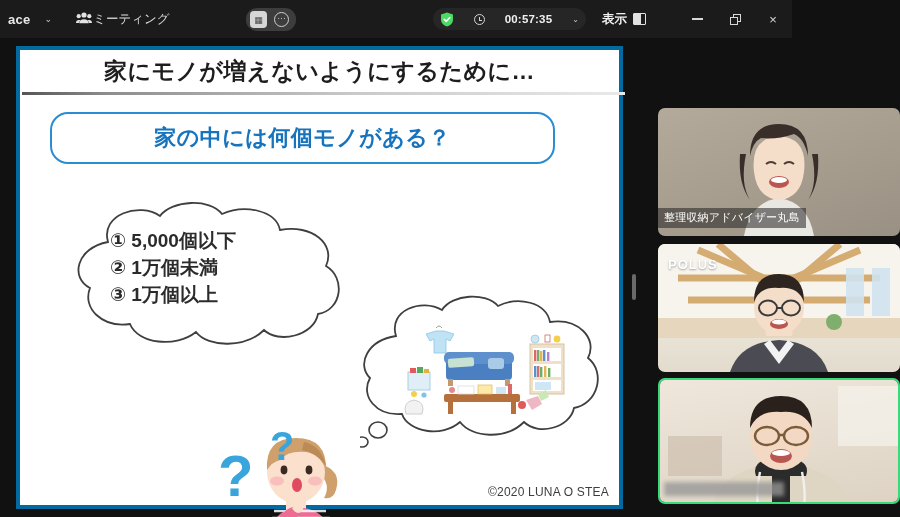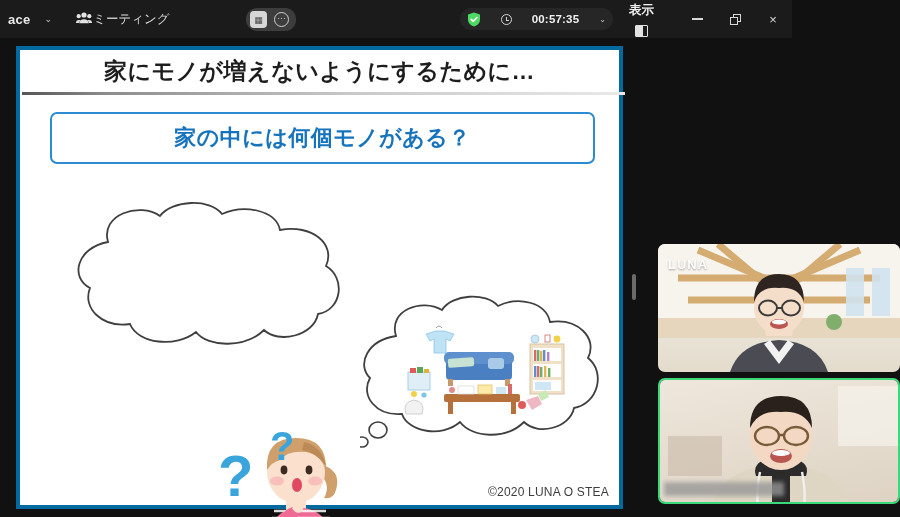--- a/index.html
+++ b/index.html
@@ -57,21 +57,21 @@
   }
   .shield {
     width: 14px; height: 15px; position: relative;
   }
   .timer-clock { width: 11px; height: 11px; border: 1.4px solid #d5d5d5; border-radius: 50%; position: relative; }
   .timer-clock::before { content:""; position:absolute; left:4px; top:2px; width:1.3px; height:4px; background:#d5d5d5; }
   .timer-clock::after { content:""; position:absolute; left:4.5px; top:5px; width:3.2px; height:1.3px; background:#d5d5d5; }
   .timer-text { color: #f0f0f0; font-size: 11.5px; font-weight: 700; letter-spacing: .2px; }
   .timer-caret { color: #cacaca; font-size: 8px; }
 
-  .view-group { display: flex; align-items: center; gap: 6px; margin-right: 24px; flex-direction: column; }
+  .view-group { display: flex; align-items: center; gap: 6px; margin-right: 32px; }
   .view-label { color: #efefef; font-size: 12.5px; font-weight: 700; }
   .layout-icon {
     width: 13px; height: 12px; border: 1.4px solid #e2e2e2; border-radius: 1px;
     display:flex; overflow:hidden;
   }
   .layout-icon .l { width: 55%; background: #e2e2e2; }
   .layout-icon .r { width: 45%; background: transparent; border-left: 1.3px solid #e2e2e2; }
 
   .wc { width: 38px; height: 38px; display:flex; align-items:center; justify-content:center; }
   .wc-min { width: 11px; height: 1.6px; background: #d8d8d8; }
@@ -94,22 +94,22 @@
   .slide-title {
     position:absolute; left:0; top:6px; width:100%;
     text-align:center; color:#1d1d1d; font-size:23px; font-weight:700;
     letter-spacing:.5px;
   }
   .title-rule {
     position:absolute; left:2px; top:42px; width:603px; height:3px;
     background: linear-gradient(to right, #555 0%, #8d8d8d 14%, #c9c9c9 55%, #e9e9e9 100%);
   }
   .q-box {
-    position:absolute; left:30px; top:62px; width:545px; height:52px;
-    border: 2.2px solid #2b8cd4; border-radius: 7px;
+    position:absolute; left:30px; top:62px; width:505px; height:52px;
+    border: 2.2px solid #2b8cd4; border-radius: 18px;
     display:flex; align-items:center; justify-content:center;
   }
   .q-box-text { color:#1673bd; font-size:22px; font-weight:700; letter-spacing:.5px; }
 
   
   .bubble-list { position:absolute; left:48px; top:152px; width:300px; height:148px; }
   .bubble-list svg { position:absolute; left:0; top:0; }
   .list-text {
     position:absolute; left:42px; top:26px;
     color:#2b2b2b; font-size:19px; font-weight:700; line-height:1.42;
@@ -244,20 +244,23 @@
         <span class="q-box-text">家の中には何個モノがある？</span>
       </div>
 
       <div class="bubble-list">
         <svg viewBox="0 0 300 148" width="300" height="148">
           <path d="M40 40 C32 12 72 0 92 14 C104 -2 142 -4 154 12 C176 2 208 8 212 28
                    C244 22 268 42 258 64 C278 76 274 108 250 112 C246 134 210 142 196 128
                    C178 146 140 146 128 130 C108 146 70 142 62 122 C34 126 14 106 22 86
                    C2 76 8 46 40 40 Z" fill="#ffffff" stroke="#3f3f3f" stroke-width="1.8"></path>
         </svg>
+        <div class="list-text" style="white-space:pre;">① 5,000個以下
+② 1万個未満
+③ 1万個以上</div>
       </div>
 
       <div class="bubble-room">
         <svg viewBox="0 0 250 160" width="250" height="160">
           <path d="M36 46 C28 20 62 8 82 20 C92 4 126 2 138 16 C158 6 186 12 190 32
                    C218 28 238 48 228 68 C246 82 238 114 214 118 C210 138 178 146 164 132
                    C146 150 112 148 100 132 C82 148 48 142 42 124 C16 126 0 106 10 88
                    C-4 74 8 50 36 46 Z" fill="#ffffff" stroke="#3f3f3f" stroke-width="1.8"></path>
 
           <ellipse cx="18" cy="140" rx="9" ry="8" fill="#fff" stroke="#3f3f3f" stroke-width="1.6"></ellipse>
@@ -368,20 +371,36 @@
 
       <div class="copyright">©2020 LUNA O STEA</div>
     </div>
 
     <div class="splitter">
       <div class="splitter-grip"></div>
     </div>
 
     <div class="rail">
 
+      <div class="tile t1">
+        <div class="bg" style="background:linear-gradient(160deg,#b3aa9b 0%,#a89f90 45%,#9a9185 100%);">
+          <svg viewBox="0 0 242 128" width="242" height="128" preserveAspectRatio="none">
+            <path d="M86 128 q6 -34 35 -38 q29 4 35 38 z" fill="#e9e7e2"></path>
+            <path d="M96 64 q-4 -34 25 -36 q29 2 25 36 q-3 26 -25 28 q-22 -2 -25 -28 z" fill="#f4ddc9"></path>
+            <path d="M92 48 q0 -32 29 -32 q29 0 29 32 q-4 -18 -14 -22 q-18 6 -33 4 q-8 4 -11 18 z" fill="#3a2e2a"></path>
+            <path d="M88 46 q-6 30 4 46 q-12 -16 -10 -46 z" fill="#3a2e2a"></path>
+            <path d="M154 46 q6 30 -4 46 q12 -16 10 -46 z" fill="#3a2e2a"></path>
+            <path d="M108 56 q5 -4 10 0" stroke="#4a3b33" stroke-width="2" fill="none"></path>
+            <path d="M126 56 q5 -4 10 0" stroke="#4a3b33" stroke-width="2" fill="none"></path>
+            <ellipse cx="121" cy="74" rx="10" ry="6" fill="#b9564f"></ellipse>
+            <ellipse cx="121" cy="72" rx="8" ry="3" fill="#ffffff"></ellipse>
+          </svg>
+        </div>
+        <span class="name-chip">整理収納アドバイザー丸島</span>
+      </div>
 
       <div class="tile t2">
         <div class="bg" style="background:linear-gradient(180deg,#f3efe7 0%,#ece7dc 55%,#e3dccd 100%);">
           <svg viewBox="0 0 242 128" width="242" height="128" preserveAspectRatio="none">
             <rect x="0" y="0" width="242" height="76" fill="#f7f4ee"></rect>
             <g stroke="#d3a86a" stroke-width="7" fill="none" opacity=".95">
               <path d="M40 6 L120 40"></path>
                 <path d="M202 6 L122 40"></path>
               <path d="M20 34 L222 34"></path>
                 <path d="M30 56 L212 56"></path>
@@ -400,21 +419,21 @@
               <ellipse cx="110" cy="64" rx="9" ry="7.5"></ellipse>
               <ellipse cx="133" cy="64" rx="9" ry="7.5"></ellipse>
               <path d="M119 64 h5"></path>
             </g>
             <ellipse cx="121" cy="80" rx="9" ry="5" fill="#b9564f"></ellipse>
             <ellipse cx="121" cy="78" rx="7" ry="2.6" fill="#ffffff"></ellipse>
             <path d="M112 96 l9 12 l9 -12 l6 4 l-15 20 l-15 -20 z" fill="#f2f2f2"></path>
           </svg>
         </div>
         <span class="polus">
-          <small>。。。</small><span>LUNA</span>
+          <small>。。。</small><span>POLUS</span>
         </span>
       </div>
 
       <div class="tile t3">
         <div class="bg" style="background:linear-gradient(170deg,#efe7dc 0%,#e6ddd0 50%,#ded3c3 100%);">
           <svg viewBox="0 0 242 126" width="242" height="126" preserveAspectRatio="none">
             <rect x="8" y="56" width="54" height="40" fill="#cdbfae" opacity=".7"></rect>
             <rect x="178" y="6" width="60" height="60" fill="#f4f0e8" opacity=".8"></rect>
             <path d="M52 126 q12 -40 69 -42 q57 2 69 42 z" fill="#ded5c2"></path>
             <path d="M96 96 q-6 -18 25 -18 q31 0 25 18 z" fill="#2b2b2b"></path>

